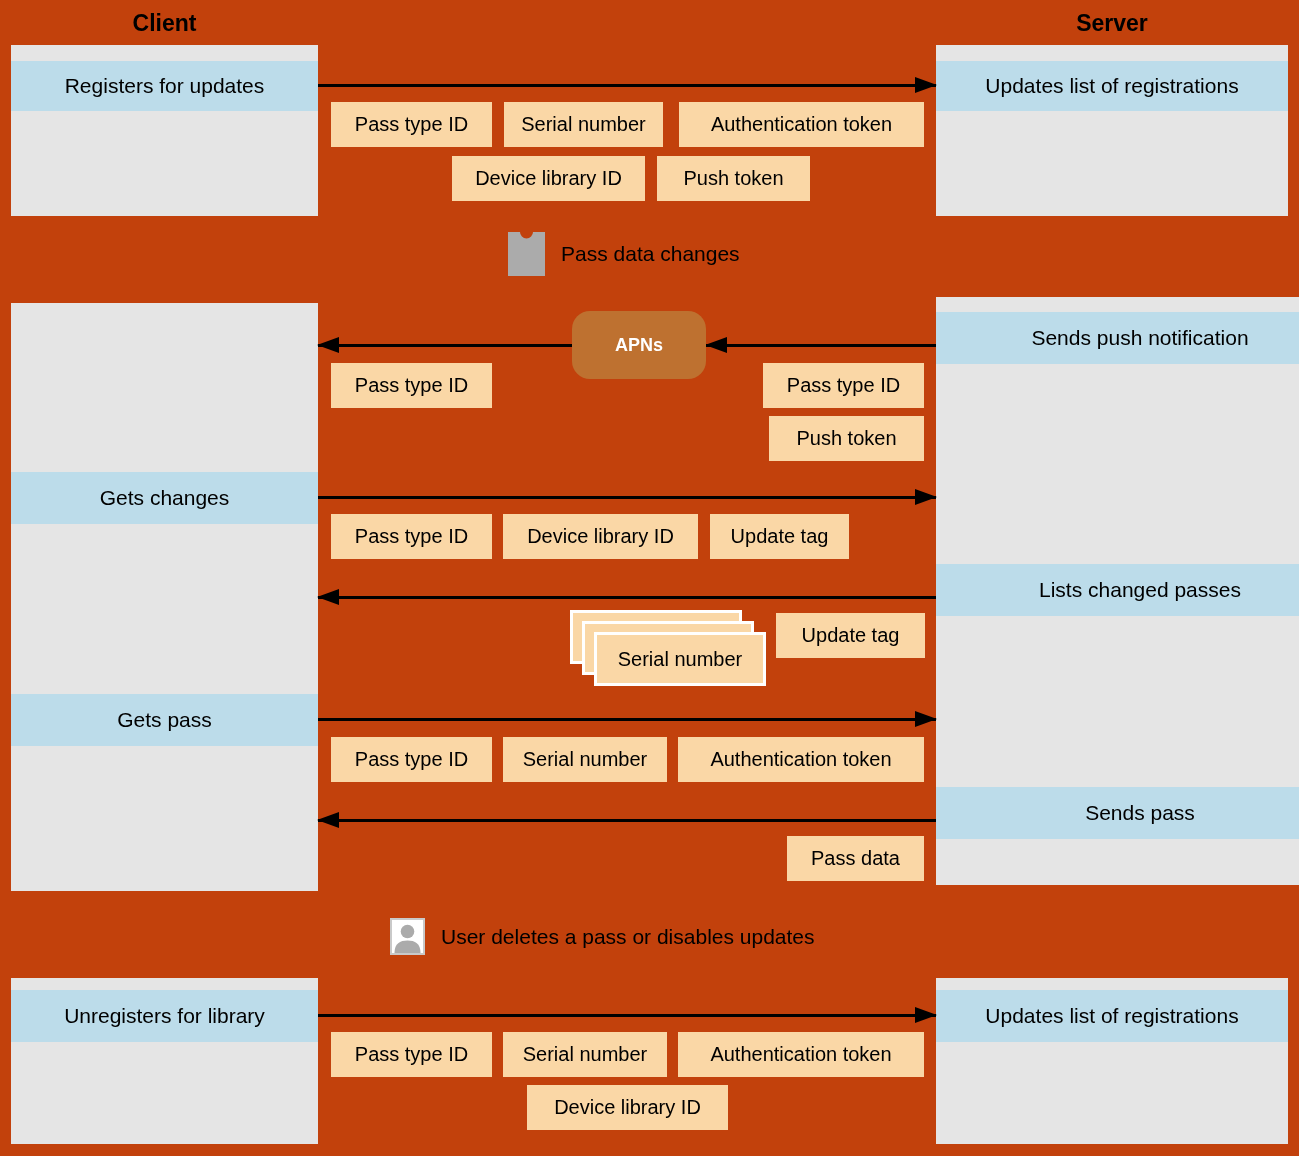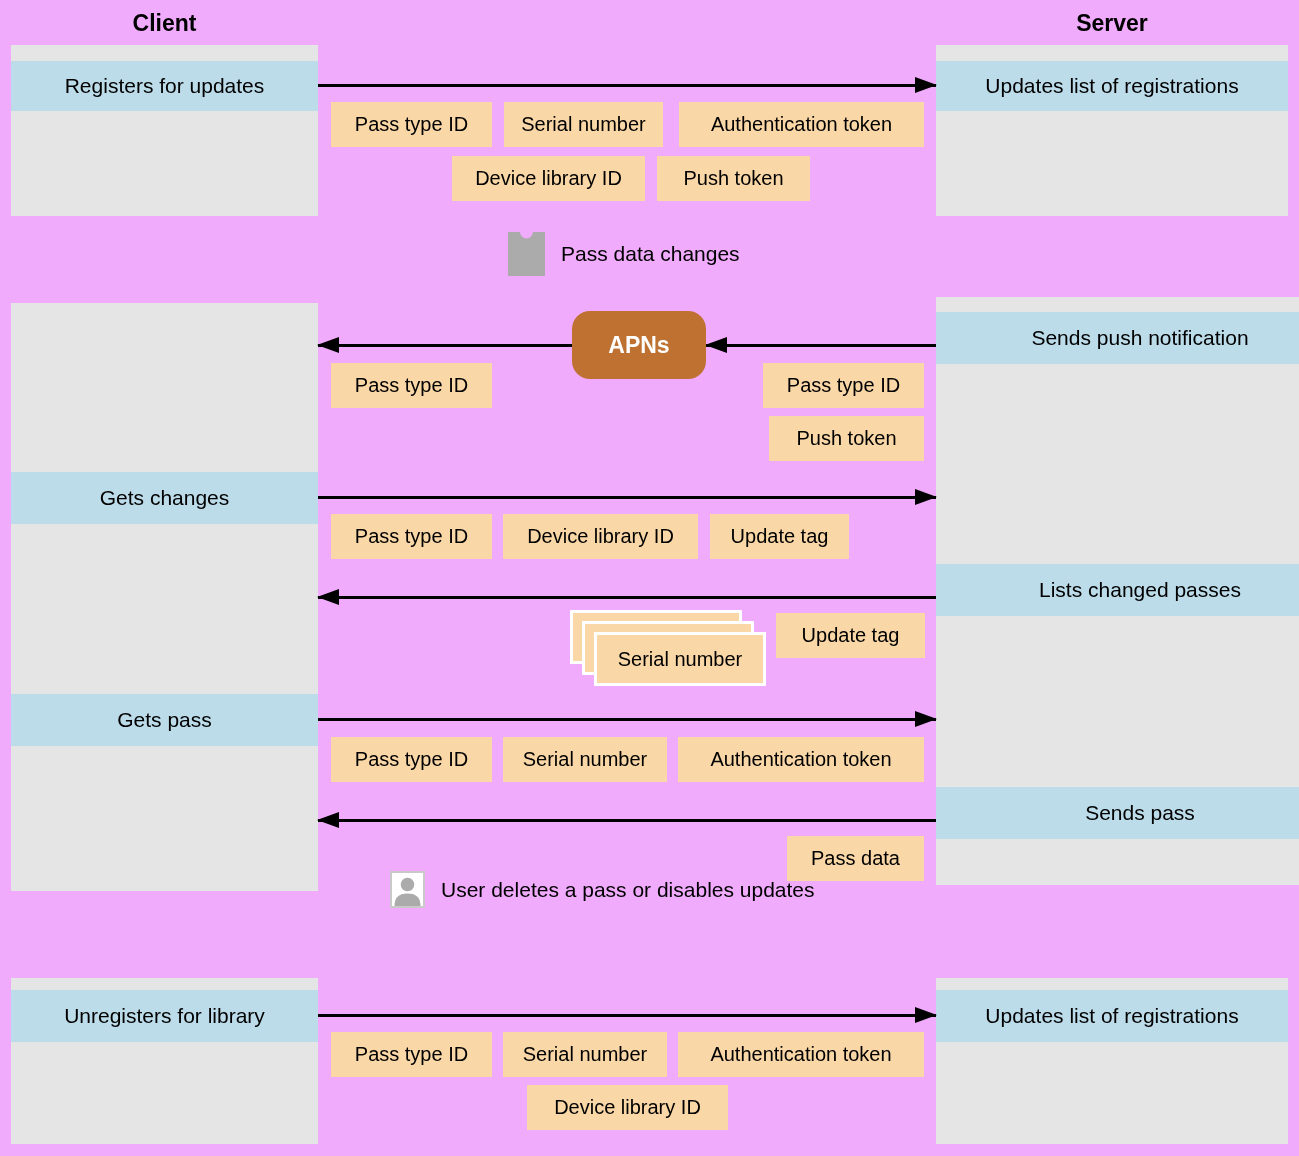--- a/index.html
+++ b/index.html
@@ -1,17 +1,17 @@
 <!DOCTYPE html>
 <html style="--column-gray: #e5e5e5; --event-blue: #bcdcea; --param-orange: #fad7a6; --apns-brown: #be7130; --arrow-black: #000000; --icon-gray: #ababab; --icon-border: #c9c9c9;"><head>
 <meta charset="utf-8">
 <style>
   html,body{margin:0;padding:0;background:#fff;}
   .canvas{
-    position:relative;width:1299px;height:1156px;background:#f0abfc;
+    position:relative;width:1299px;height:1156px;background:#c2410c;
     font-family:"Liberation Sans",sans-serif;color:#000;overflow:hidden;
   }
   .hdr{position:absolute;top:8px;font-size:23px;font-weight:bold;text-align:center;line-height:30px;}
   .col{position:absolute;background:var(--column-gray,#e5e5e5);}
   .band{
     position:absolute;left:0;right:0;background:var(--event-blue,#bcdcea);
     display:flex;align-items:center;justify-content:center;font-size:21px;
   }
   .param{
     position:absolute;height:45px;background:var(--param-orange,#fad7a6);
@@ -30,21 +30,21 @@
   }
   .arrow.left::before{
     content:"";position:absolute;left:-1px;top:-7px;width:0;height:0;
     border-right:22px solid var(--arrow-black,#000);
     border-top:8.5px solid transparent;border-bottom:8.5px solid transparent;
   }
   .apns{
     position:absolute;left:572px;top:311px;width:134px;height:68px;
     background:var(--apns-brown,#be7130);border-radius:18px;
     display:flex;align-items:center;justify-content:center;
-    color:#fff;font-size:23px;font-weight:bold;
+    color:#fff;font-size:18px;font-weight:bold;
   }
   .note{position:absolute;display:flex;align-items:center;font-size:21px;}
   .note .txt{margin-left:16px;}
 </style>
 </head>
 <body>
 
 <div class="canvas">
 
   <div class="hdr" style="left:11px;width:307px;">Client</div>
@@ -99,21 +99,21 @@
   <div class="param" style="left:776px;top:613px;width:149px;">Update tag</div>
 
   <div class="arrow right" style="left:318px;top:718px;width:618px;"></div>
   <div class="param" style="left:331px;top:737px;width:161px;">Pass type ID</div>
   <div class="param" style="left:503px;top:737px;width:164px;">Serial number</div>
   <div class="param" style="left:678px;top:737px;width:246px;">Authentication token</div>
 
   <div class="arrow left" style="left:318px;top:819px;width:618px;"></div>
   <div class="param" style="left:787px;top:836px;width:137px;">Pass data</div>
 
-  <div class="note" style="left:390px;top:871px;height:37px;">
+  <div class="note" style="left:390px;top:918px;height:37px;">
     <svg width="35" height="37" viewBox="0 0 35 37">
       <rect x="1" y="1" width="33" height="35" fill="#ffffff" stroke="var(--icon-border,#c9c9c9)" stroke-width="2"></rect>
       <circle cx="17.5" cy="13.5" r="6.8" fill="var(--icon-gray,#ababab)"></circle>
       <path d="M4.5,35 C4.5,25.5 10,22.5 17.5,22.5 C25,22.5 30.5,25.5 30.5,35 Z" fill="var(--icon-gray,#ababab)"></path>
     </svg>
     <span class="txt">User deletes a pass or disables updates</span>
   </div>
 
   <div class="col" style="left:11px;top:978px;width:307px;height:166px;">
     <div class="band" style="top:12px;height:52px;">Unregisters for library</div>

